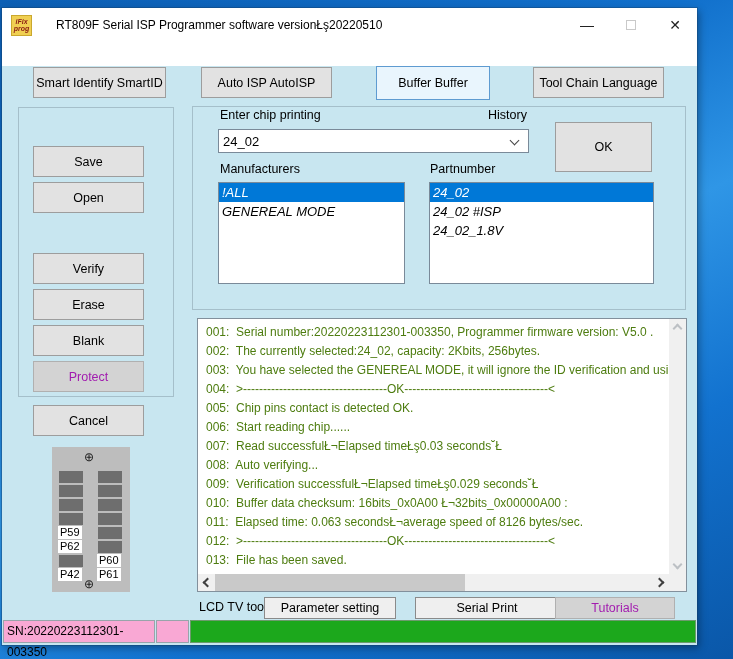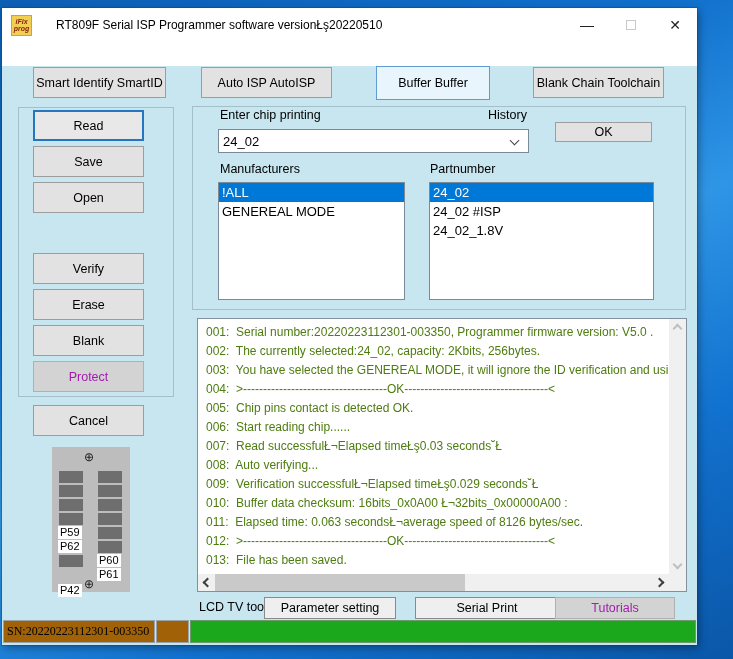--- a/index.html
+++ b/index.html
@@ -51,42 +51,42 @@
   .field-label { position: absolute; font-size: 12.5px; color: #000; }
   .combo {
     position: absolute; left: 216px; top: 63px; width: 311px; height: 24px;
     background: #fff; border: 1px solid #7a8a99; display: flex; align-items: center;
     font-size: 13px; padding-left: 4px;
   }
   .combo-chevron {
     position: absolute; right: 10px; top: 7px; width: 7px; height: 7px;
     border-right: 1.6px solid #444; border-bottom: 1.6px solid #444; transform: rotate(45deg);
   }
-  .listbox { position: absolute; top: 116px; height: 118px; background: #fff; border: 1px solid #7a8a99; overflow: hidden; font-size: 13px; }
+  .listbox { position: absolute; top: 116px; height: 102px; background: #fff; border: 1px solid #7a8a99; overflow: hidden; font-size: 13px; font-style: italic; }
   .list-item { height: 19px; line-height: 19px; padding-left: 3px; white-space: pre; }
   .list-item.sel { color: #fff; }
 
   .log {
     position: absolute; left: 195px; top: 252px; width: 490px; height: 274px;
     background: #fff; border: 1px solid #82909c;
   }
   .log-text { position: absolute; left: 0; top: 0; right: 17px; bottom: 17px; overflow: hidden; padding: 4px 0 0 8px; }
   .log-line { font-size: 12px; line-height: 19px; white-space: pre; color: #4d7c0f; }
   .vscroll { position: absolute; top: 0; right: 0; width: 17px; bottom: 17px; background: #f0f0f0; }
   .hscroll { position: absolute; left: 0; bottom: 0; right: 17px; height: 17px; background: #f0f0f0; }
   .scroll-corner { position: absolute; right: 0; bottom: 0; width: 17px; height: 17px; background: #f0f0f0; }
   .chev { position: absolute; width: 7px; height: 7px; }
   .chev.up    { left: 5px; top: 6px;    border-left: 2px solid #bcc0c4; border-top: 2px solid #bcc0c4; transform: rotate(45deg); }
   .chev.down  { left: 5px; bottom: 6px; border-left: 2px solid #bcc0c4; border-top: 2px solid #bcc0c4; transform: rotate(225deg); }
   .chev.left  { left: 6px; top: 5px;    border-left: 2px solid #404040; border-top: 2px solid #404040; transform: rotate(-45deg); }
   .chev.right { right: 6px; top: 5px;   border-left: 2px solid #404040; border-top: 2px solid #404040; transform: rotate(135deg); }
   .hthumb { position: absolute; left: 17px; top: 0; width: 250px; height: 17px; background: #c9c9c9; }
 
   .bottom-btn { top: 531px; height: 22px; background: #efefef; border: 1px solid #8a8a8a; font-size: 12.5px; }
-  .status-box { position: absolute; top: 554px; height: 23px; background: #a16207; border: 1px solid #98a4aa; font-size: 12px; line-height: 21px; padding-left: 3px; color: #000; font-family: Liberation Serif, serif; }
+  .status-box { position: absolute; top: 554px; height: 23px; background: #f9a8d4; border: 1px solid #98a4aa; font-size: 12px; line-height: 21px; padding-left: 3px; color: #000; }
   .progress { position: absolute; top: 554px; height: 23px; left: 188px; width: 506px; border: 1px solid #6d9a6d; }
 </style>
 </head>
 <body>
 
 <div class="window">
 
   <div class="titlebar">
     <div class="app-icon">
       <span>iFix</span>
@@ -101,63 +101,62 @@
       <div class="cap-btn">✕</div>
     </div>
   </div>
 
 
   <div class="client" style="background: rgb(200, 230, 240);">
 
     <div class="btn tool-btn" style="left:31px;width:133px;">Smart Identify SmartID</div>
     <div class="btn tool-btn" style="left:199px;width:131px;">Auto ISP AutoISP</div>
     <div class="btn tool-btn active" style="left:374px;width:114px;">Buffer Buffer</div>
-    <div class="btn tool-btn" style="left:531px;width:131px;">Blank Chain Toolchain</div>
+    <div class="btn tool-btn" style="left:531px;width:131px;">Tool Chain Language</div>
 
     <div class="groupbox" style="left:16px;top:41px;width:156px;height:290px;"></div>
-    <div class="btn side-btn focused" style="top:44px;">Read</div>
     <div class="btn side-btn" style="top:80px;">Save</div>
     <div class="btn side-btn" style="top:116px;">Open</div>
     <div class="btn side-btn" style="top:187px;">Verify</div>
     <div class="btn side-btn" style="top:223px;">Erase</div>
     <div class="btn side-btn" style="top:259px;">Blank</div>
     <div class="btn side-btn disabled" style="top:295px;">Protect</div>
     <div class="btn side-btn" style="top:339px;">Cancel</div>
 
     <div class="chip">
       <span class="screw" style="left:32px;top:4px;">⊕</span>
       <span class="screw" style="left:32px;top:131px;">⊕</span>
 
       <span class="pad" style="left:7px;top:24px;"></span>
       <span class="pad" style="left:7px;top:38px;"></span>
       <span class="pad" style="left:7px;top:52px;"></span>
       <span class="pad" style="left:7px;top:66px;"></span>
       <span class="pin-label" style="left:6px;top:79px;">P59</span>
       <span class="pin-label" style="left:6px;top:93px;">P62</span>
       <span class="pad" style="left:7px;top:108px;"></span>
-      <span class="pin-label" style="left:6px;top:121px;margin-top:16px;">P42</span>
+      <span class="pin-label" style="left:6px;top:121px;">P42</span>
 
       <span class="pad" style="left:46px;top:24px;"></span>
       <span class="pad" style="left:46px;top:38px;"></span>
       <span class="pad" style="left:46px;top:52px;"></span>
       <span class="pad" style="left:46px;top:66px;"></span>
       <span class="pad" style="left:46px;top:80px;"></span>
       <span class="pad" style="left:46px;top:94px;"></span>
       <span class="pin-label" style="left:45px;top:107px;">P60</span>
       <span class="pin-label" style="left:45px;top:121px;">P61</span>
     </div>
 
     <div class="groupbox" style="left:190px;top:40px;width:494px;height:204px;"></div>
     <div class="field-label" style="left:218px;top:42px;">Enter chip printing</div>
     <div class="field-label" style="left:486px;top:42px;">History</div>
     <div class="combo">
       <span>24_02</span>
       <span class="combo-chevron"></span>
     </div>
-    <div class="btn" style="left:553px;top:56px;width:97px;height:20px;">OK</div>
+    <div class="btn" style="left:553px;top:56px;width:97px;height:50px;">OK</div>
 
     <div class="field-label" style="left:218px;top:96px;">Manufacturers</div>
     <div class="listbox" style="left:216px;width:187px;">
       <div class="list-item sel" style="background: rgb(0, 120, 215);">!ALL</div>
       <div class="list-item">GENEREAL MODE</div>
     </div>
 
     <div class="field-label" style="left:428px;top:96px;">Partnumber</div>
     <div class="listbox" style="left:427px;width:225px;">
       <div class="list-item sel" style="background: rgb(0, 120, 215);">24_02</div>

